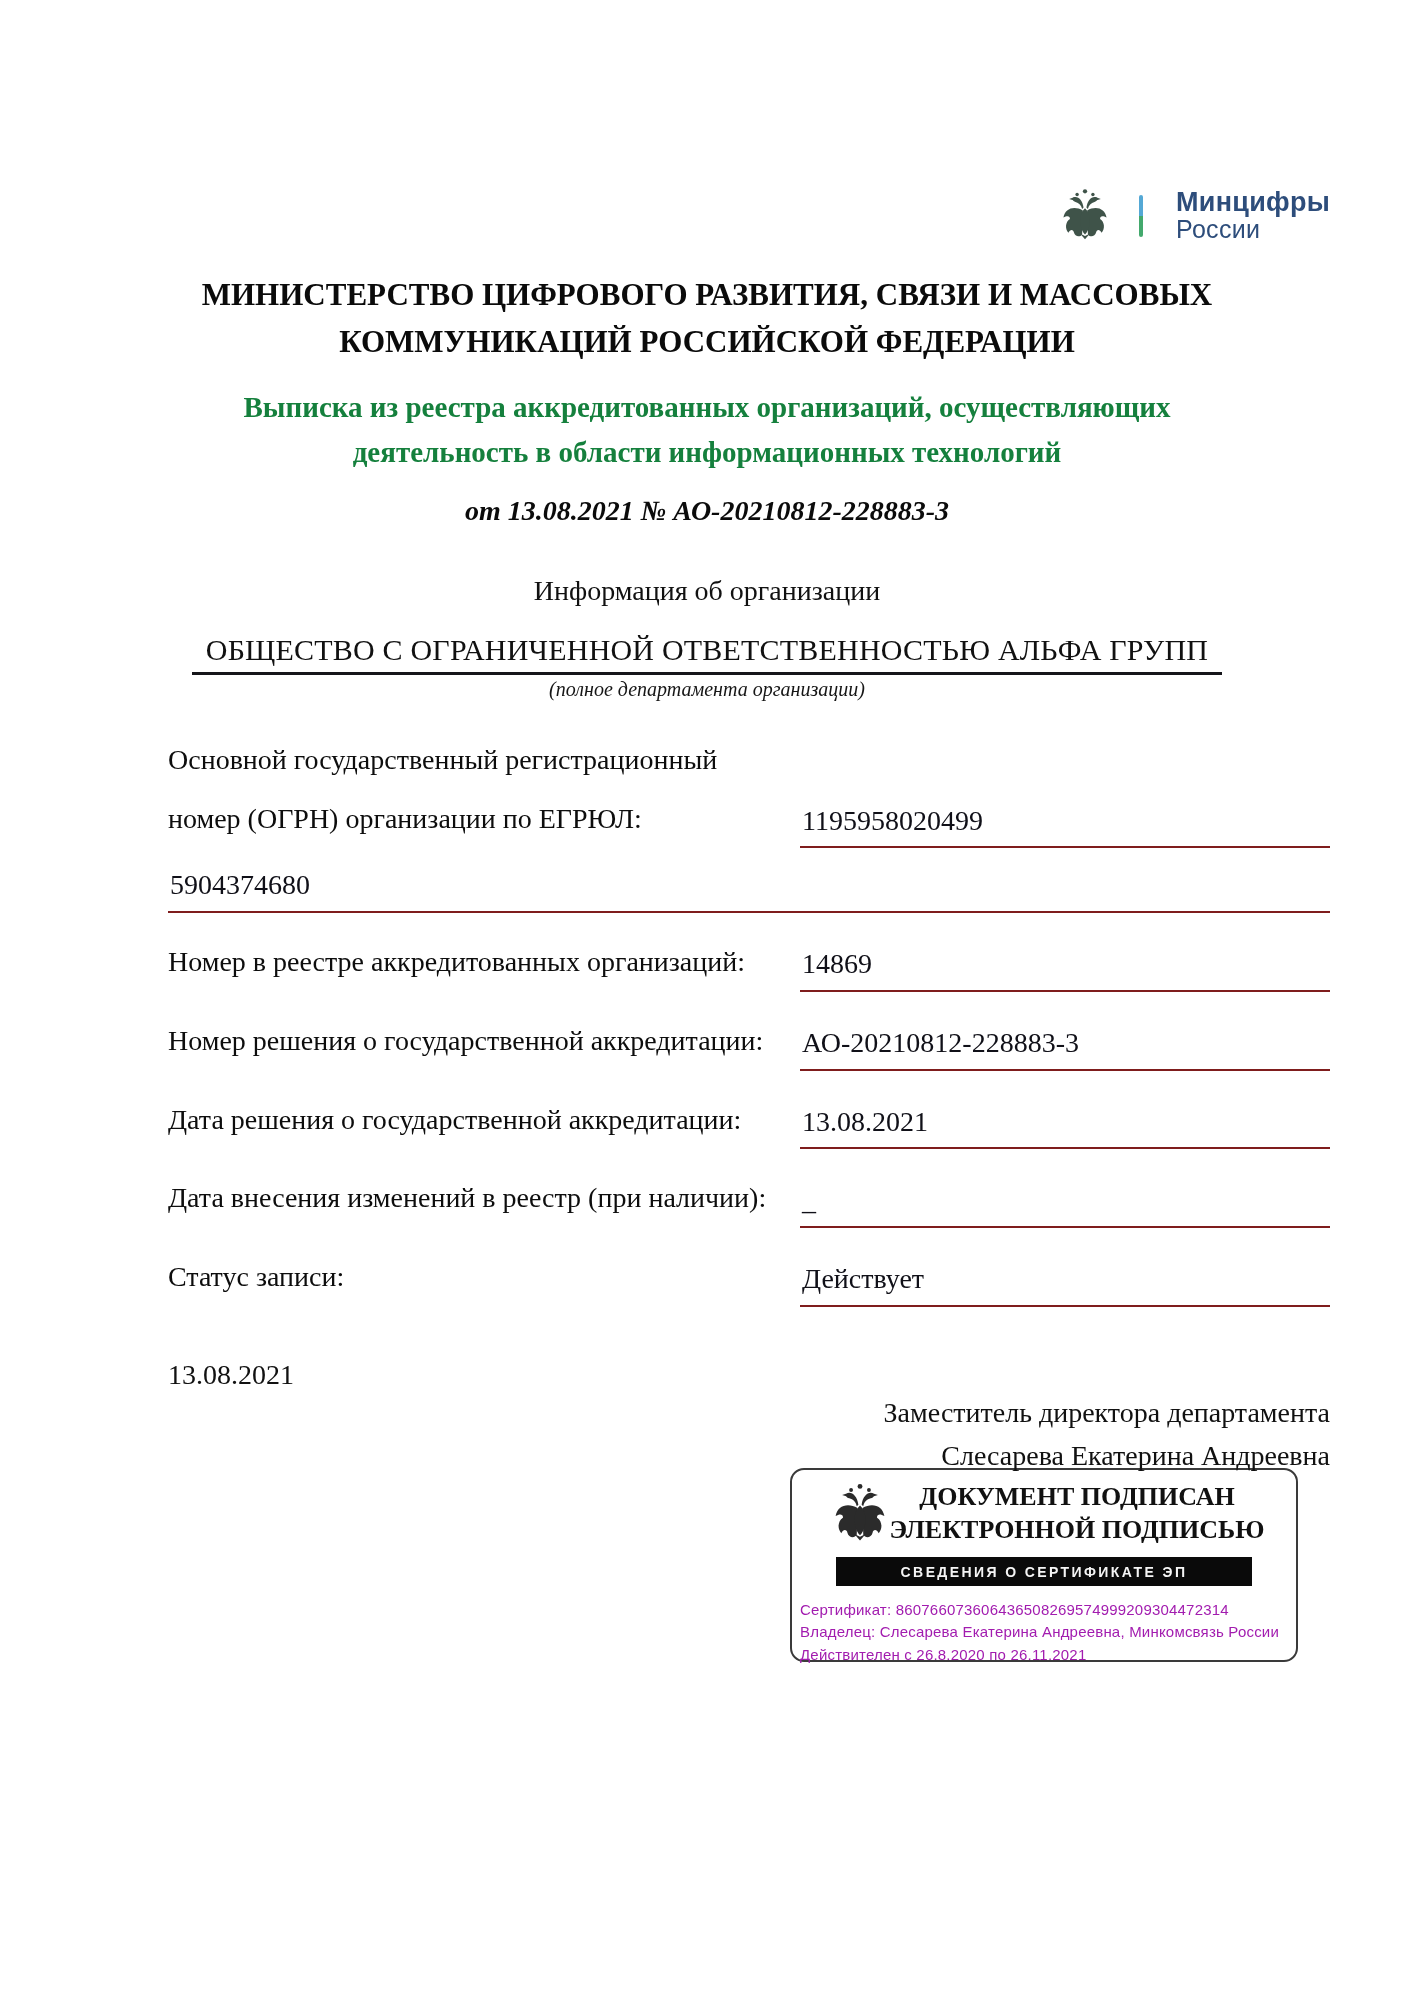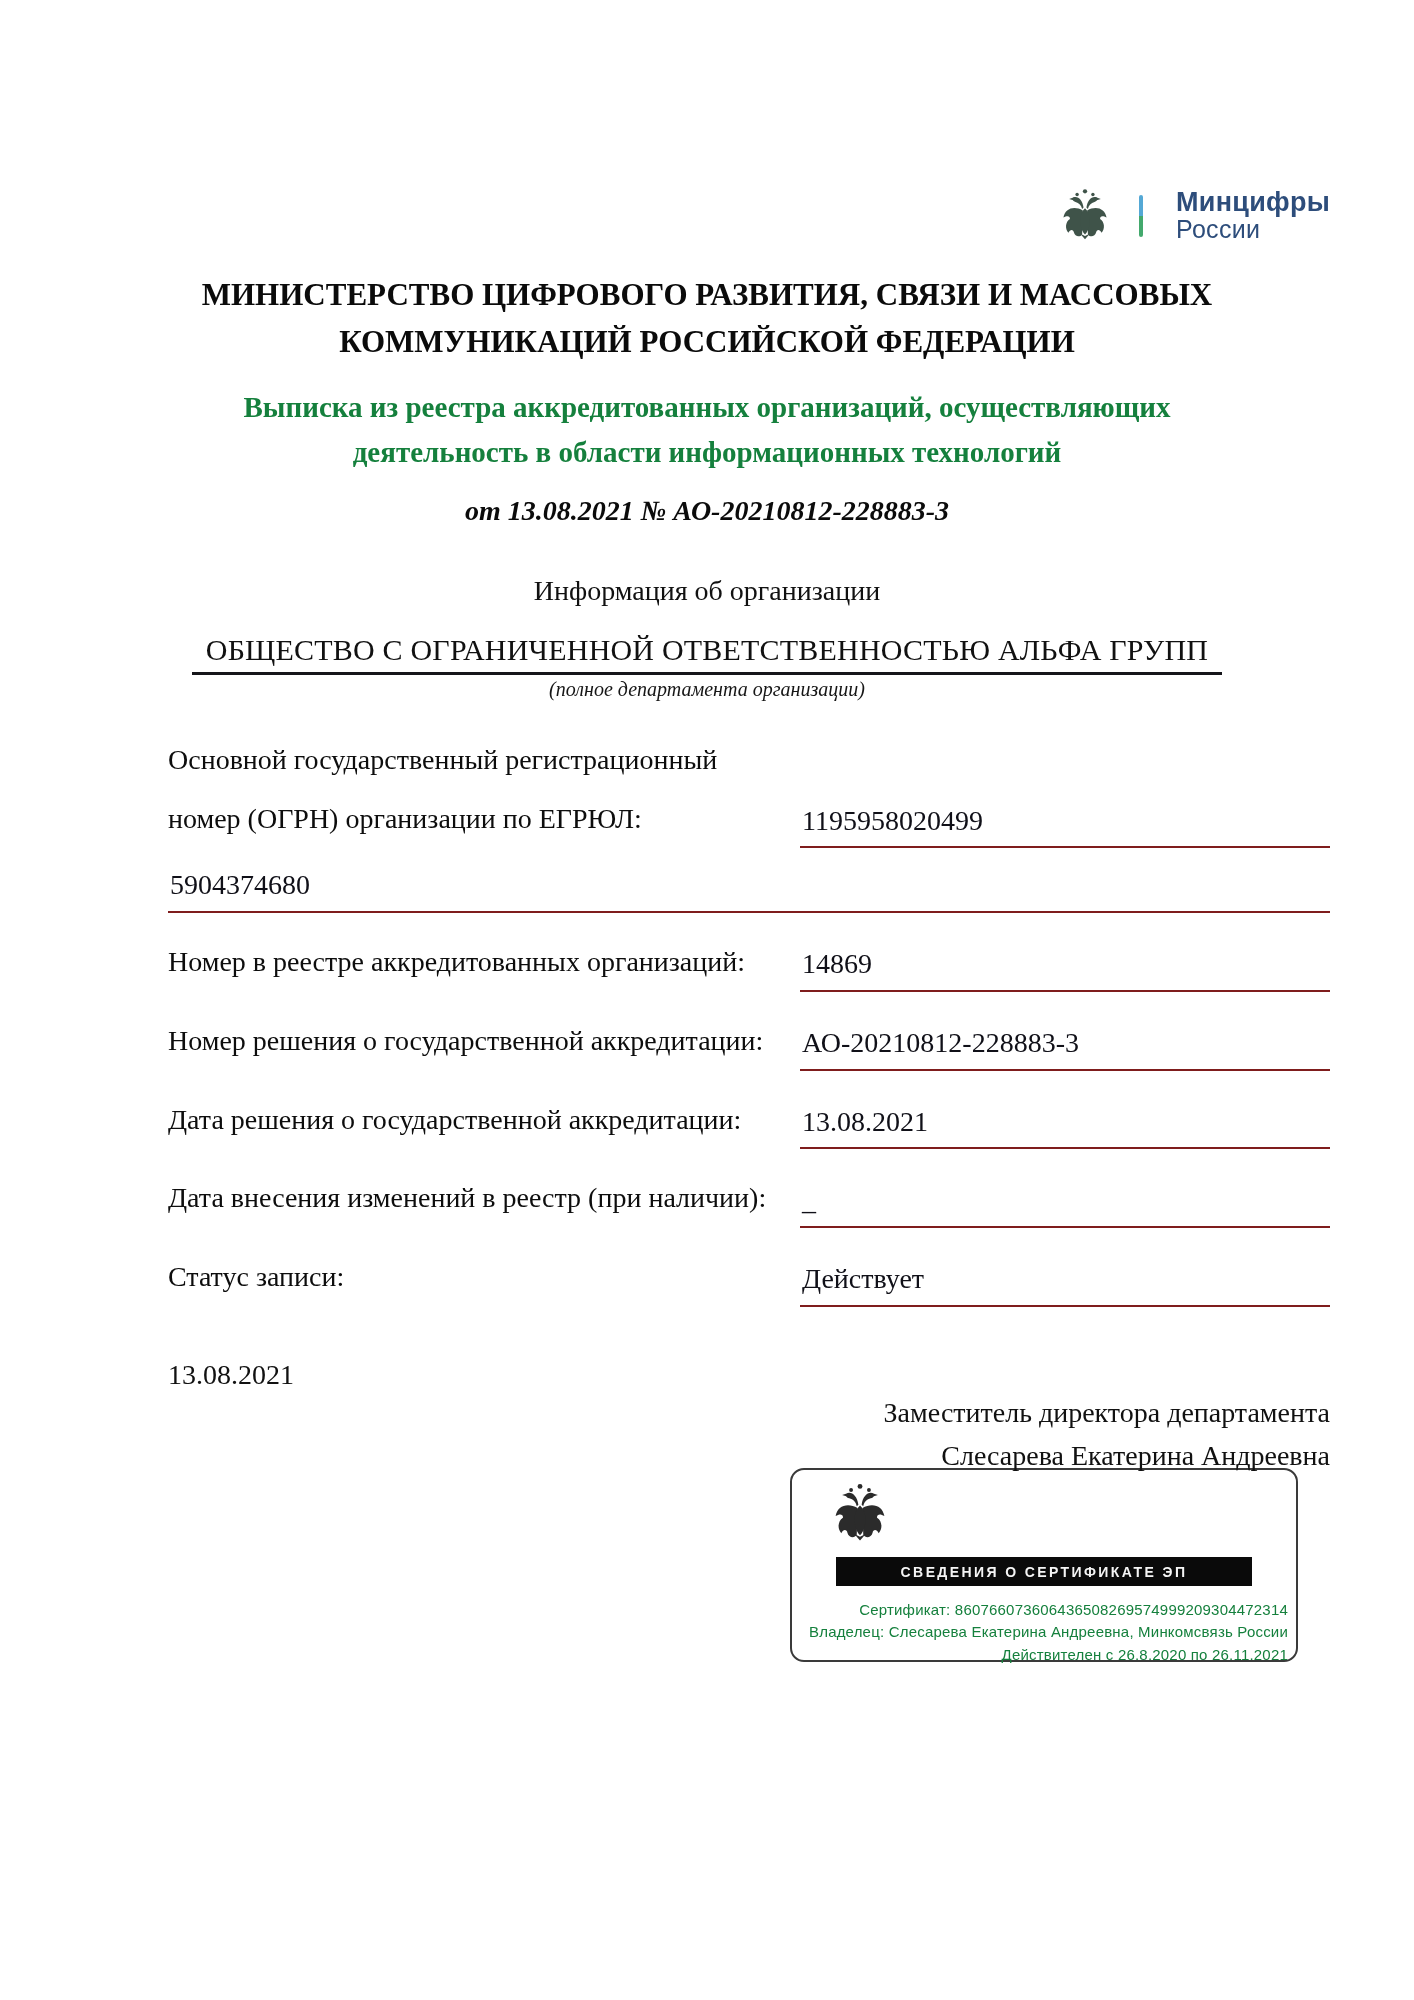--- a/index.html
+++ b/index.html
@@ -71,23 +71,23 @@
   .stamp-title {
     flex:1 1 auto; text-align:center; font-weight:bold; font-size:26px; line-height:1.25;
     white-space:pre-line; color:#111; padding-right:8px;
   }
   .stamp-banner {
     margin:7px 44px 0; background:#0a0a0a; color:#f5f5f5;
     font-family:"Liberation Sans", sans-serif; font-weight:bold; font-size:14px;
     letter-spacing:2.4px; text-align:center; padding:7px 0 6px;
   }
   .stamp-certs {
-    padding:13px 8px 0 16px;
+    padding:13px 8px 0 8px;
     font-family:"Liberation Sans", sans-serif; font-size:15px; line-height:1.5;
-    color:#15803d; letter-spacing:.2px;text-align:right;
+    color:#a21caf; letter-spacing:.2px;
   }
 </style>
 </head>
 <body>
 
 <div class="page">
 
   <div class="logo">
     <span class="logo-eagle">
       <svg viewBox="0 0 64 72" width="46" height="52" aria-hidden="true">
@@ -173,20 +173,22 @@
             <path d="M34 27 C35.5 17 41 11.5 46.5 12.5 C50.5 13.4 49.4 18.4 45.2 19.2 C40.5 20.2 37 24 36 29 Z"></path>
             <path d="M17.5 12.5 L10 15 L17.8 17.5 Z"></path>
             <path d="M46.5 12.5 L54 15 L46.2 17.5 Z"></path>
             <path d="M29 31 C17 24 4 28 2 41 C7.5 37.5 11.5 39 11 43 C4.5 47 4 57 9 62 C11.5 56.5 16 57.5 16.5 61.5 C18 67.5 25 69 28 64 Z"></path>
             <path d="M35 31 C47 24 60 28 62 41 C56.5 37.5 52.5 39 53 43 C59.5 47 60 57 55 62 C52.5 56.5 48 57.5 47.5 61.5 C46 67.5 39 69 36 64 Z"></path>
             <path d="M32 28 C26.5 33 24.5 41 25.5 49 C26.4 56.5 29 62 32 64.5 C35 62 37.6 56.5 38.5 49 C39.5 41 37.5 33 32 28 Z"></path>
             <path d="M25 63 L32 71 L39 63 L32 66.5 Z"></path>
           </g>
         </svg>
       </span>
+      <div class="stamp-title">ДОКУМЕНТ ПОДПИСАН
+ЭЛЕКТРОННОЙ ПОДПИСЬЮ</div>
     </div>
     <div class="stamp-banner">СВЕДЕНИЯ О СЕРТИФИКАТЕ ЭП</div>
     <div class="stamp-certs">
       <div>Сертификат: 860766073606436508269574999209304472314</div>
       <div>Владелец: Слесарева Екатерина Андреевна, Минкомсвязь России</div>
       <div>Действителен с 26.8.2020 по 26.11.2021</div>
     </div>
   </div>
 
 </div>

